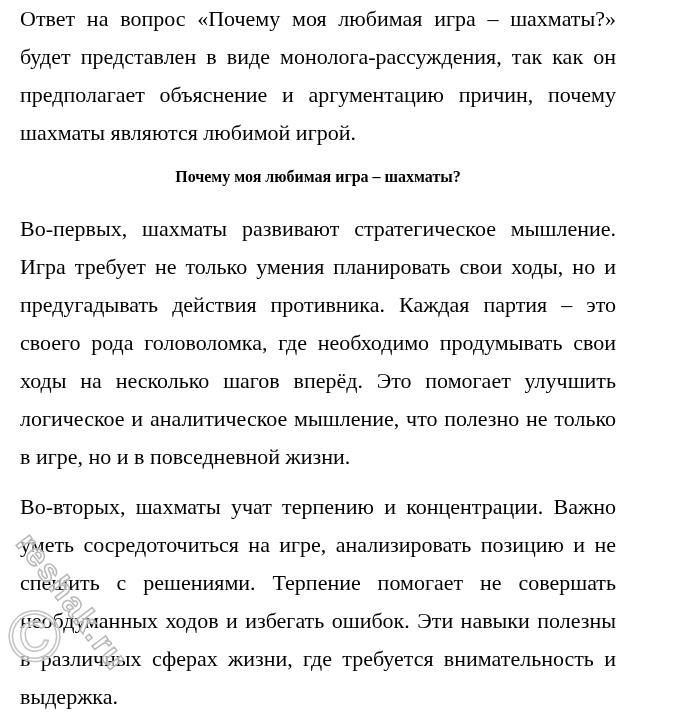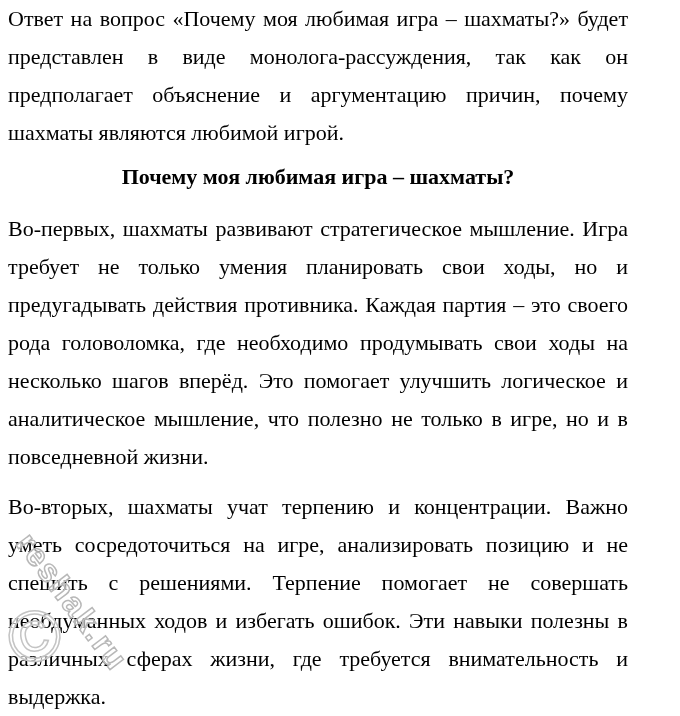--- a/index.html
+++ b/index.html
@@ -10,31 +10,31 @@
   .page {
     position: relative;
     width: 636px;
     height: 716px;
     overflow: hidden;
     background: #ffffff;
     color: #000000;
     font-family: "Liberation Serif", "DejaVu Serif", serif;
     font-size: 22px;
     box-sizing: border-box;
-    padding: 0 8px;
+    padding: 0 20px;
   }
   .para {
     margin: 0 0 12px 0;
     line-height: 38px;
     text-align: justify;
   }
   .essay-heading {
     margin: -6px 0 14px 0;
     line-height: 38px;
-    font-size: 22px;
+    font-size: 16px;
     font-weight: bold;
     text-align: center;
   }
   .watermark-layer {
     position: absolute;
     left: 0;
     top: 0;
     width: 100%;
     height: 100%;
     pointer-events: none;

